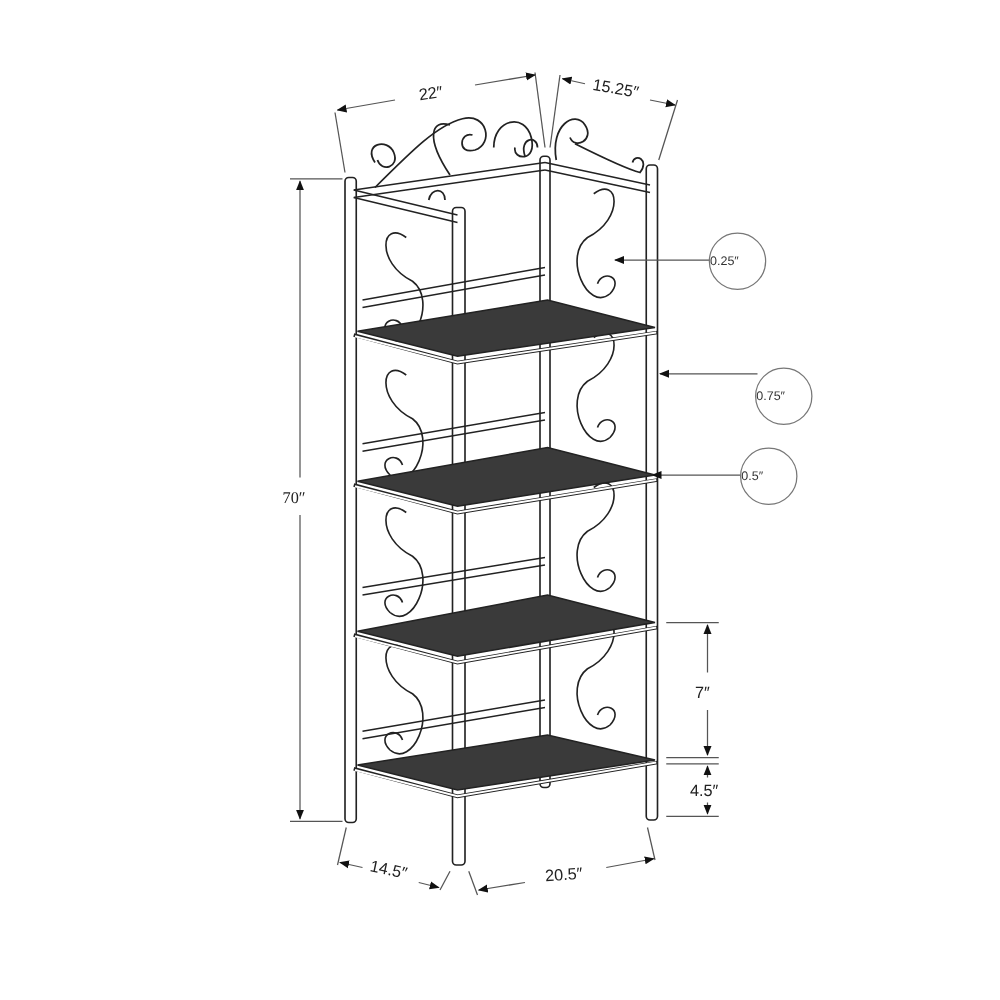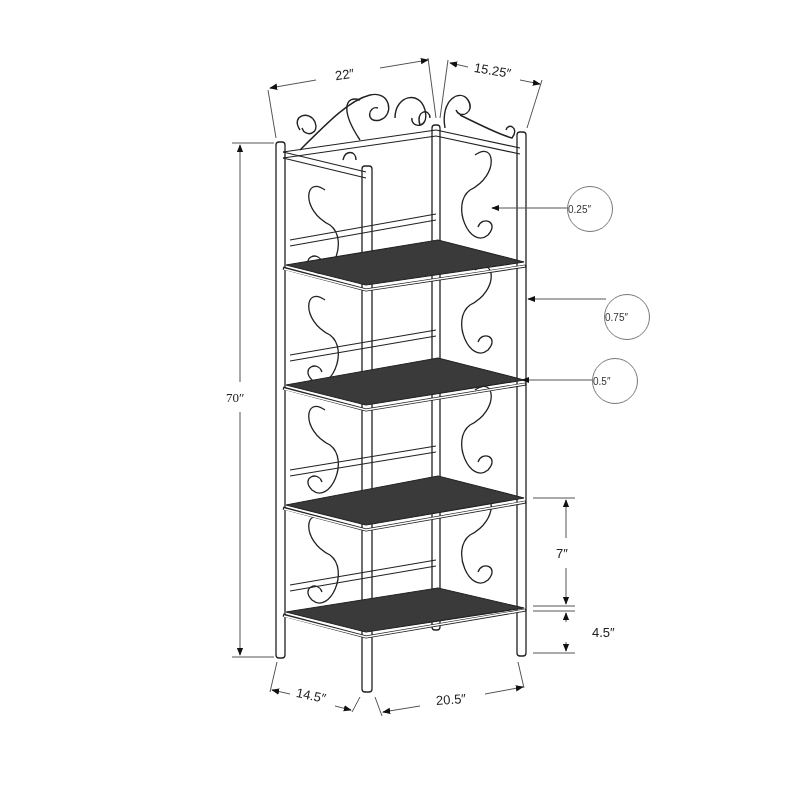--- a/index.html
+++ b/index.html
@@ -128,21 +128,21 @@
       <line x1="522" y1="380" x2="596" y2="380" marker-start="url(#arr)"></line>
     </g>
   </svg>
 
   <div class="dim-label" style="left:335px; top:67px; transform:rotate(-8deg);">22″</div>
   <div class="dim-label" style="left:474px; top:63px; transform:rotate(10deg);">15.25″</div>
   <div class="dim-label" style="left:226px; top:390px;font-family:Liberation Serif, serif;">70″</div>
   <div class="dim-label" style="left:296px; top:688px; transform:rotate(12deg);">14.5″</div>
   <div class="dim-label" style="left:436px; top:692px; transform:rotate(-4deg);">20.5″</div>
   <div class="dim-label" style="left:556px; top:546px;">7″</div>
-  <div class="dim-label" style="left:552px; top:625px;margin-left:40px;">4.5″</div>
+  <div class="dim-label" style="left:552px; top:625px;">4.5″</div>
 
   <div class="callout" style="left:567px; top:186px;">
     <span>0.25″</span>
   </div>
   <div class="callout" style="left:604px; top:294px;">
     <span>0.75″</span>
   </div>
   <div class="callout" style="left:592px; top:358px;">
     <span>0.5″</span>
   </div>

